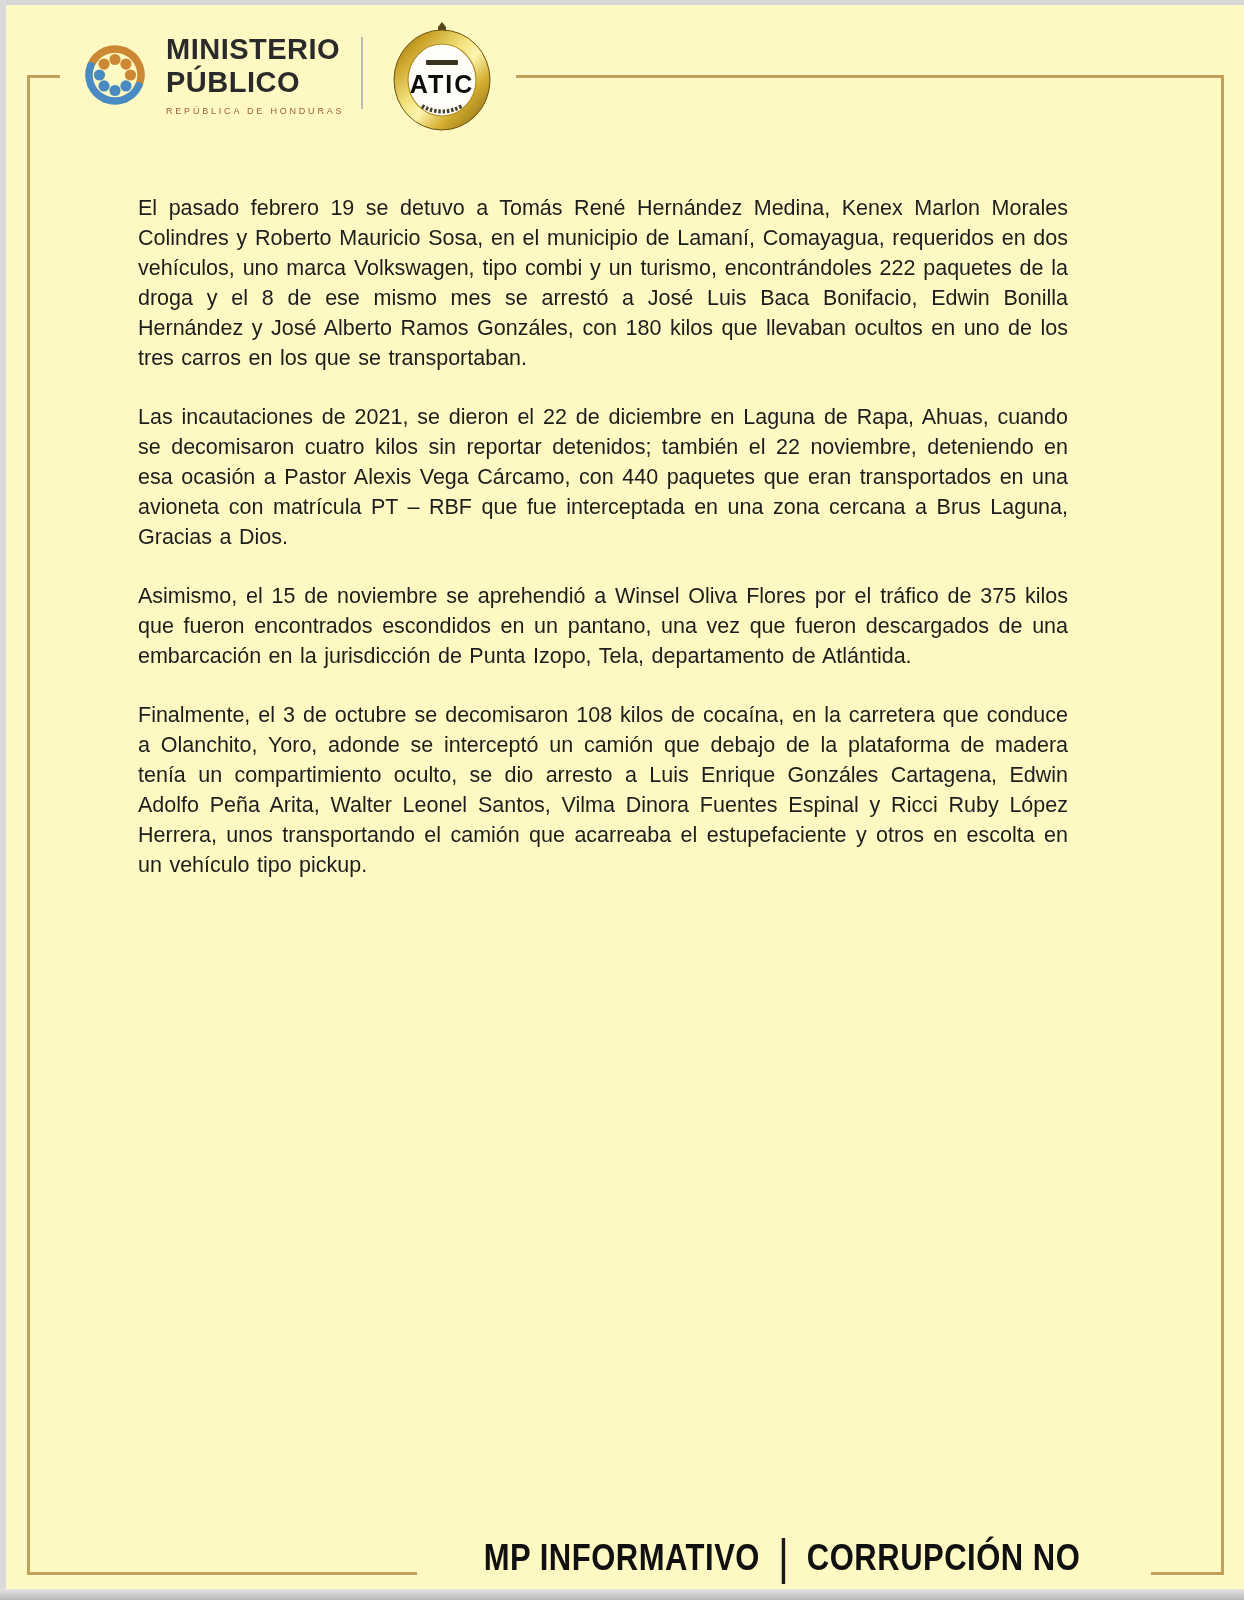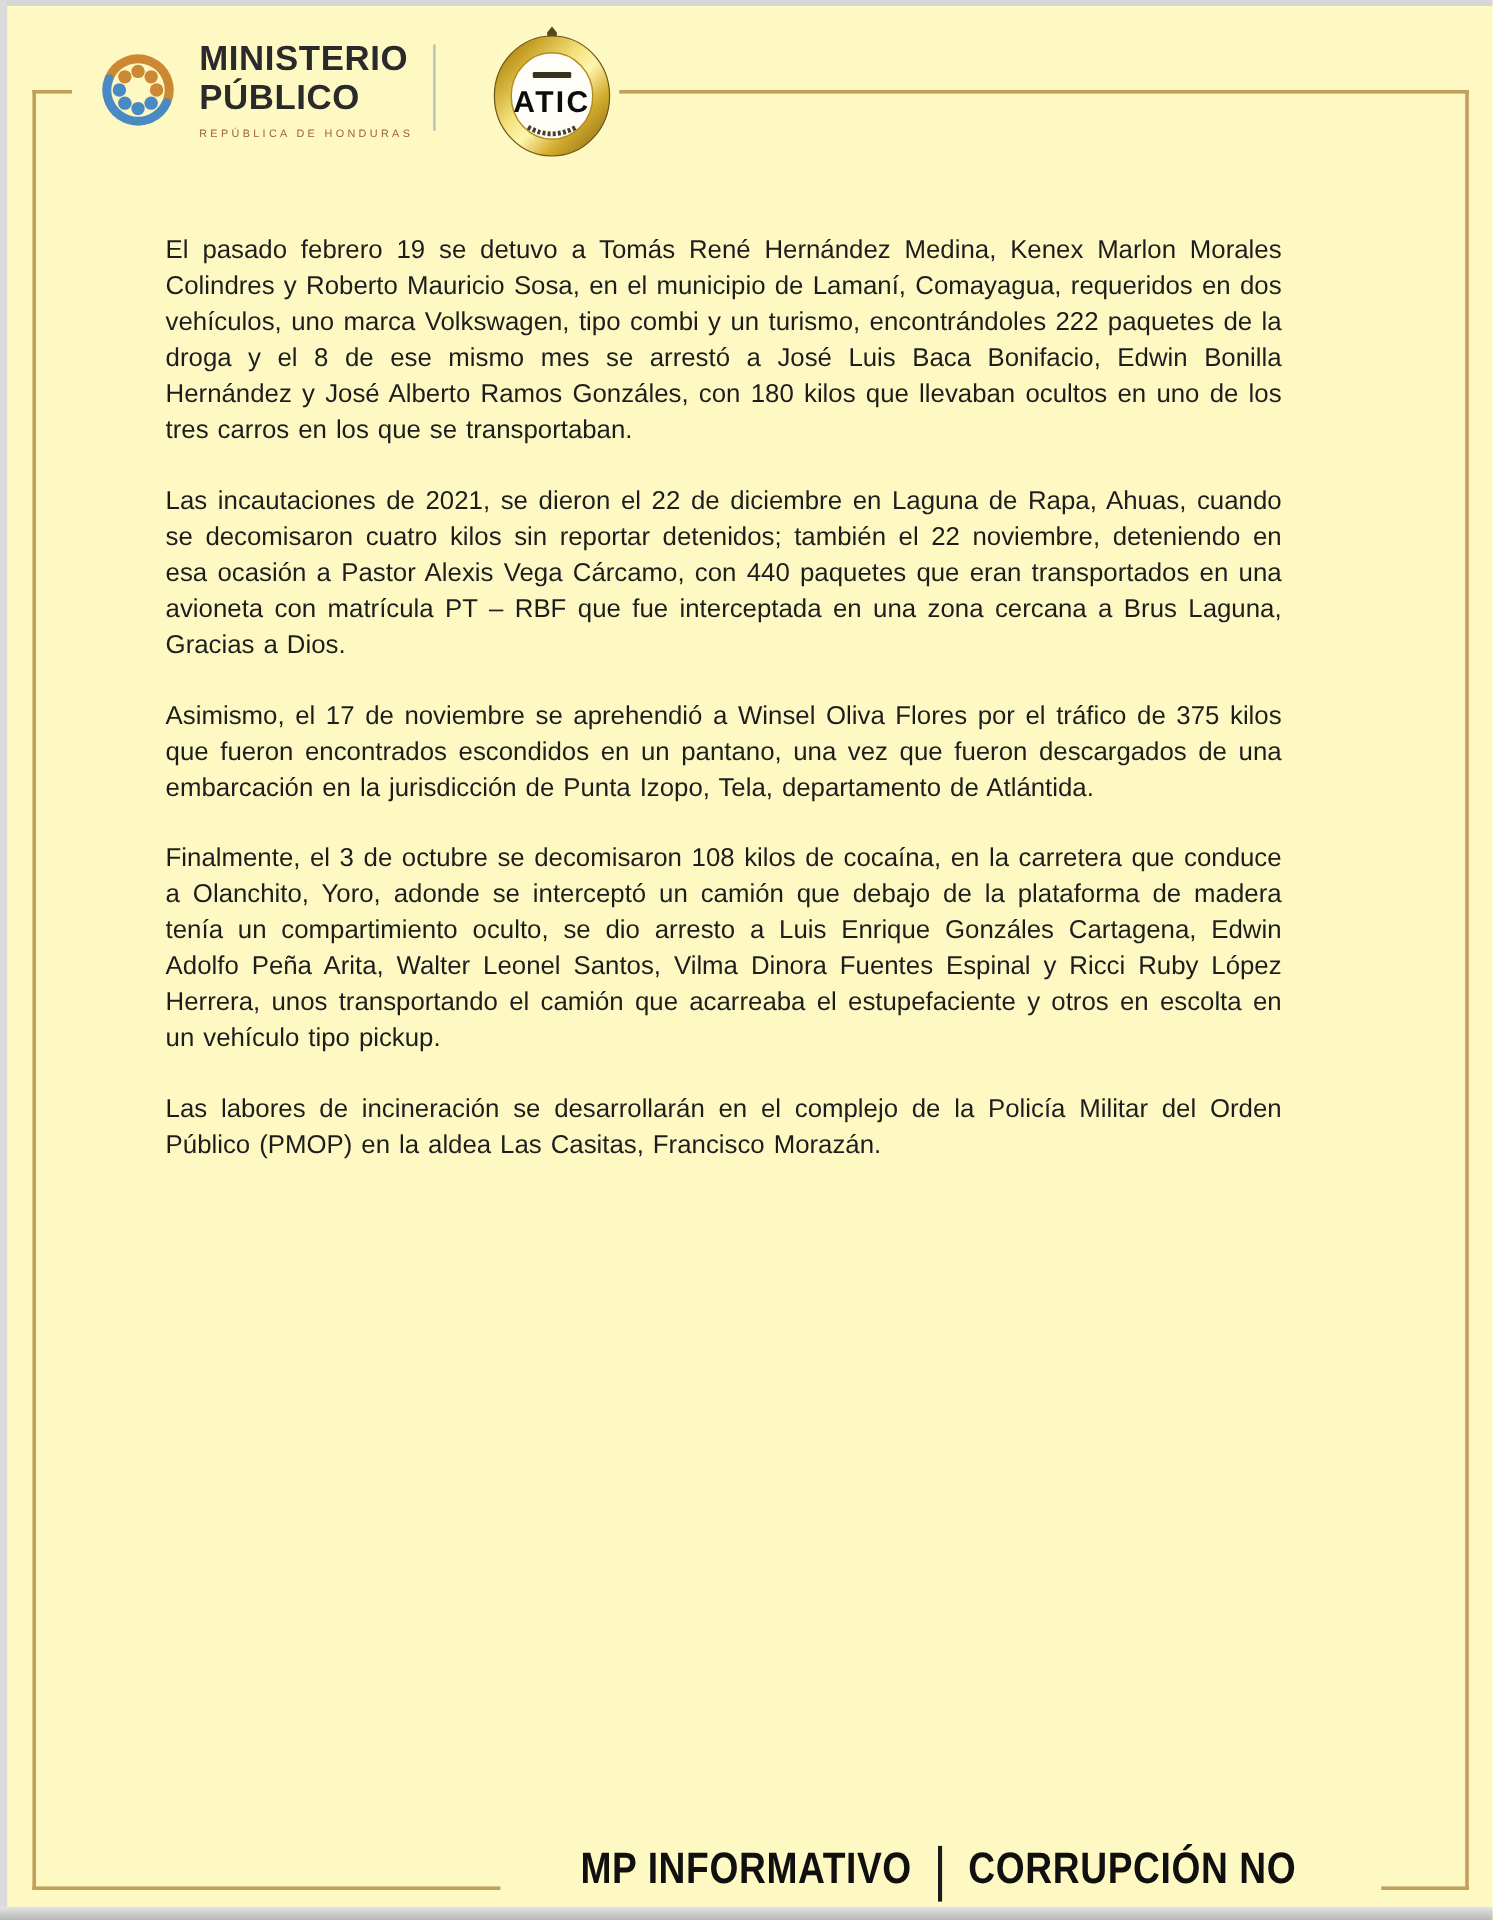--- a/index.html
+++ b/index.html
@@ -30,21 +30,21 @@
   .wordmark { position:absolute; left:166px; top:33px; }
   .wordmark .line {
     font-size:29px; font-weight:700; color:#2a2a2a;
     line-height:33px; letter-spacing:0.5px;
   }
   .wordmark .subtitle {
     margin-top:7px; font-size:9px; font-weight:400;
     letter-spacing:2.8px; color:#9c6038; white-space:nowrap;
   }
   .hdr-divider { position:absolute; left:361px; top:37px; width:2px; height:72px; background:#bdbdbd; }
-  .atic { position:absolute; left:408px; top:18px; width:104px; height:114px; }
+  .atic { position:absolute; left:390px; top:18px; width:104px; height:114px; }
 
   
   .content { position:absolute; left:138px; top:193px; width:930px; }
   .content p {
     margin:0 0 29px 0;
     font-size:21.5px; line-height:30px;
     color:#1d1d1d; text-align:justify;
     word-spacing:1.5px;
   }
 
@@ -154,23 +154,22 @@
 
       <text x="52" y="75" text-anchor="middle" font-family="Liberation Sans, sans-serif" font-size="25" font-weight="700" letter-spacing="2" fill="#0c0c0c">ATIC</text>
 
       <path d="M32 88 Q52 99 72 88" fill="none" stroke="#241c06" stroke-width="4" stroke-dasharray="2.5 1.8" opacity="0.85"></path>
     </svg>
   </div>
 
   <div class="content">
     <p>El pasado febrero 19 se detuvo a Tomás René Hernández Medina, Kenex Marlon Morales Colindres y Roberto Mauricio Sosa, en el municipio de Lamaní, Comayagua, requeridos en dos vehículos, uno marca Volkswagen, tipo combi y un turismo, encontrándoles 222 paquetes de la droga y el 8 de ese mismo mes se arrestó a José Luis Baca Bonifacio, Edwin Bonilla Hernández y José Alberto Ramos Gonzáles, con 180 kilos que llevaban ocultos en uno de los tres carros en los que se transportaban.</p>
     <p>Las incautaciones de 2021, se dieron el 22 de diciembre en Laguna de Rapa, Ahuas, cuando se decomisaron cuatro kilos sin reportar detenidos; también el 22 noviembre, deteniendo en esa ocasión a Pastor Alexis Vega Cárcamo, con 440 paquetes que eran transportados en una avioneta con matrícula PT – RBF que fue interceptada en una zona cercana a Brus Laguna, Gracias a Dios.</p>
-    <p>Asimismo, el 17 de noviembre se aprehendió a Winsel Oliva Flores por el tráfico de 375 kilos que fueron encontrados escondidos en un pantano, una vez que fueron descargados de una embarcación en la jurisdicción de Punta Izopo, Tela, departamento de Atlántida.</p>
+    <p>Asimismo, el 15 de noviembre se aprehendió a Winsel Oliva Flores por el tráfico de 375 kilos que fueron encontrados escondidos en un pantano, una vez que fueron descargados de una embarcación en la jurisdicción de Punta Izopo, Tela, departamento de Atlántida.</p>
     <p>Finalmente, el 3 de octubre se decomisaron 108 kilos de cocaína, en la carretera que conduce a Olanchito, Yoro, adonde se interceptó un camión que debajo de la plataforma de madera tenía un compartimiento oculto, se dio arresto a Luis Enrique Gonzáles Cartagena, Edwin Adolfo Peña Arita, Walter Leonel Santos, Vilma Dinora Fuentes Espinal y Ricci Ruby López Herrera, unos transportando el camión que acarreaba el estupefaciente y otros en escolta en un vehículo tipo pickup.</p>
-    <p>Las labores de incineración se desarrollarán en el complejo de la Policía Militar del Orden Público (PMOP) en la aldea Las Casitas, Francisco Morazán.</p>
   </div>
 
   <div class="footer">
     <span class="label">MP INFORMATIVO</span>
     <span class="sep">|</span>
     <span class="label">CORRUPCIÓN NO</span>
   </div>
 
 </div>
 

